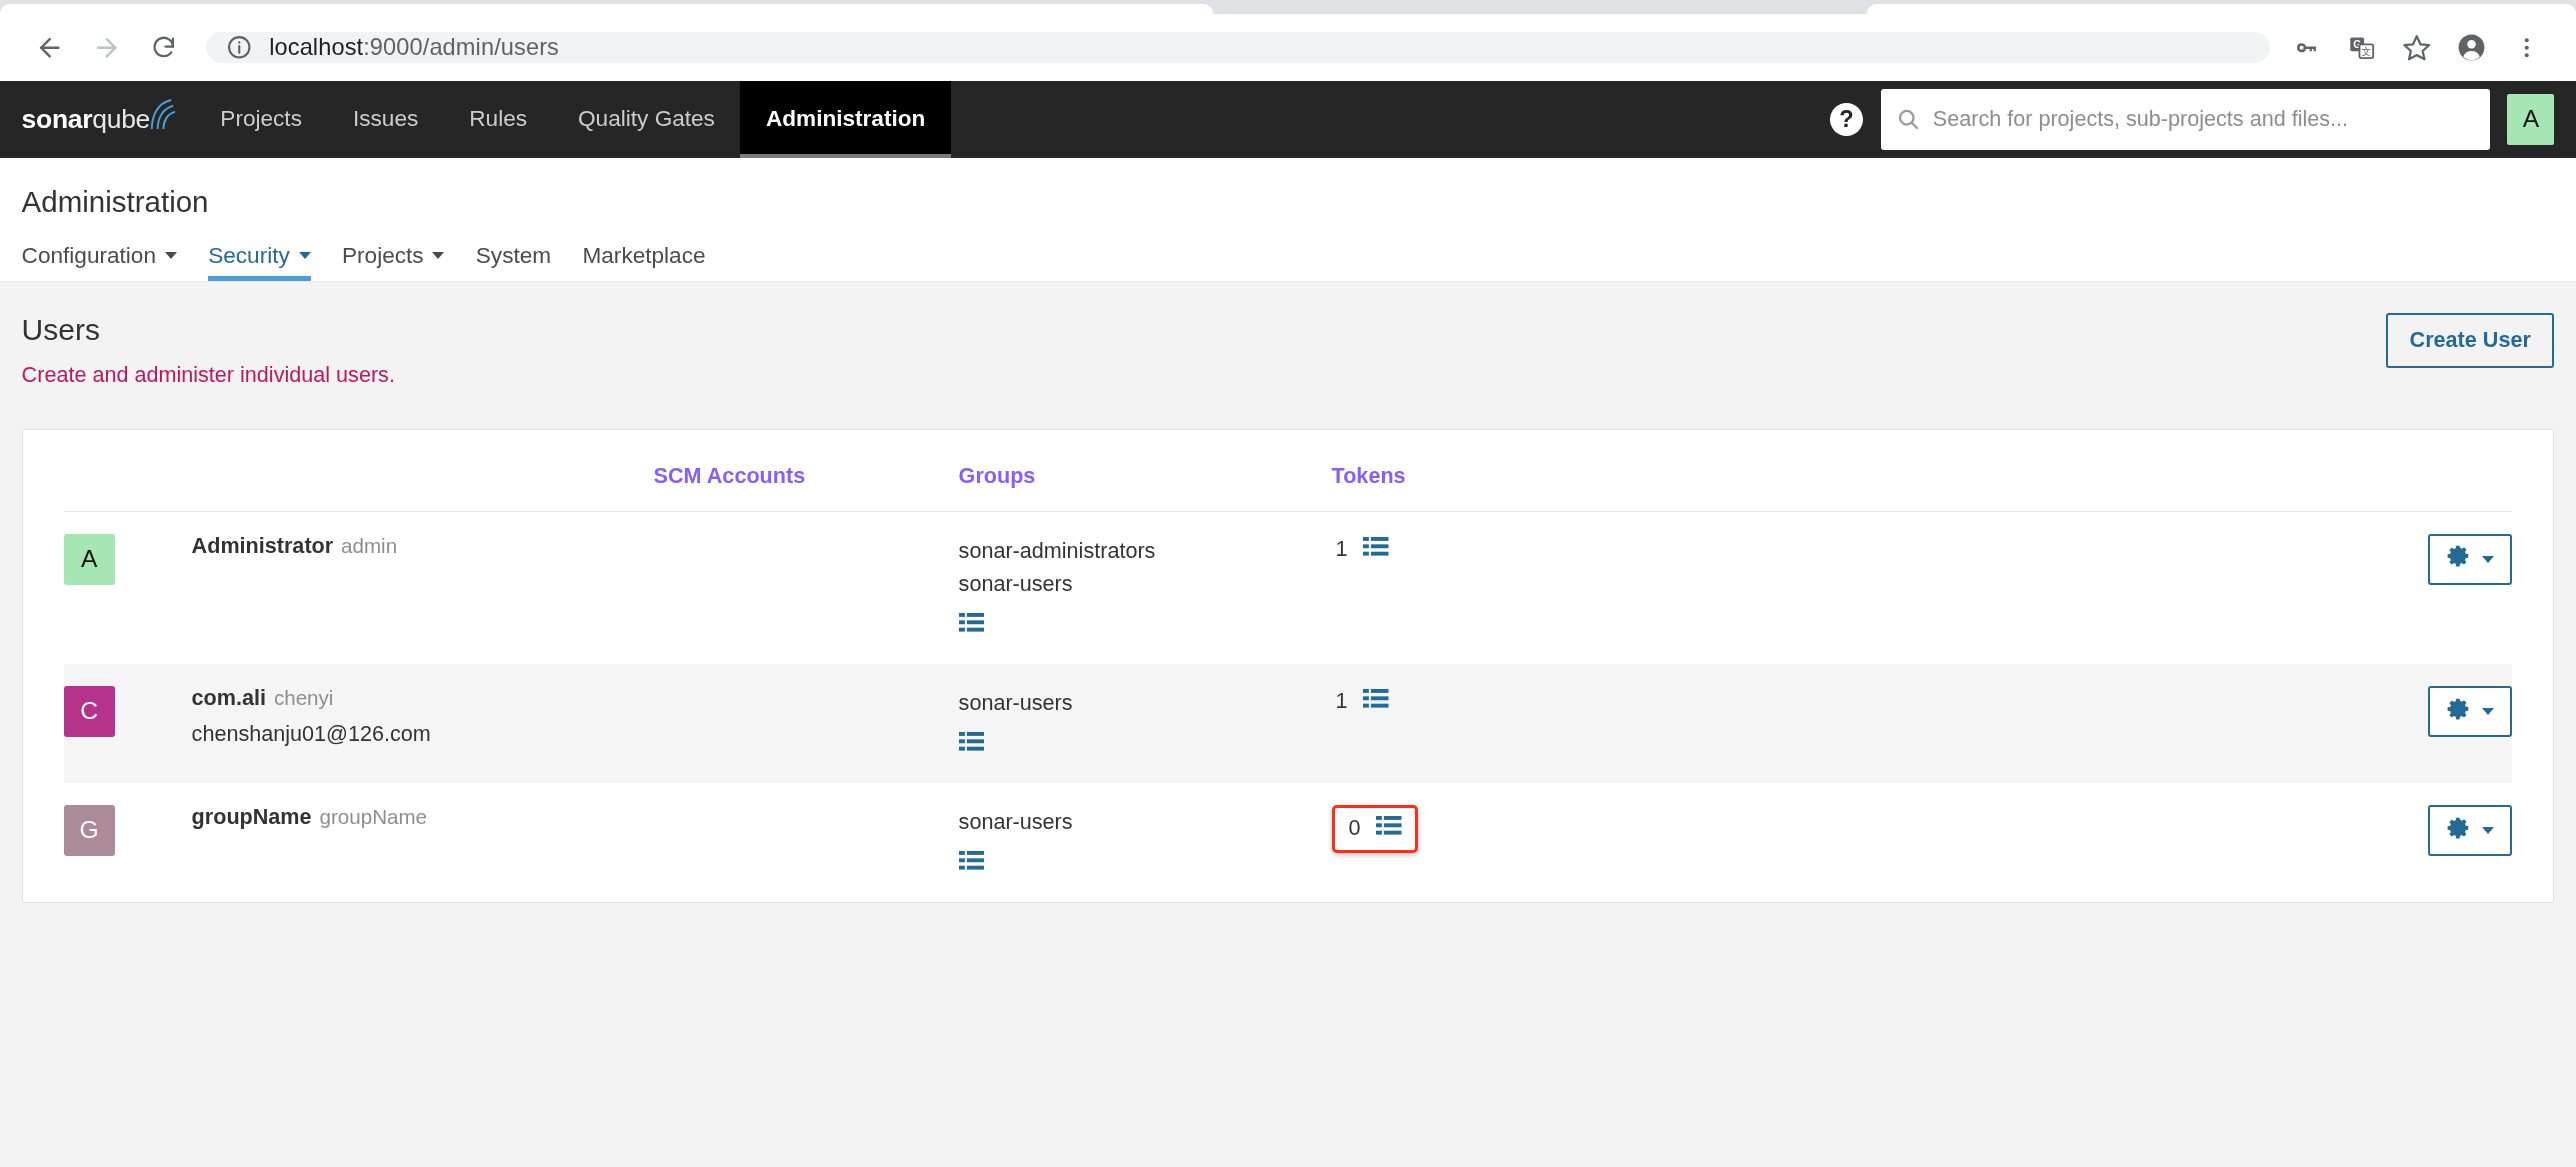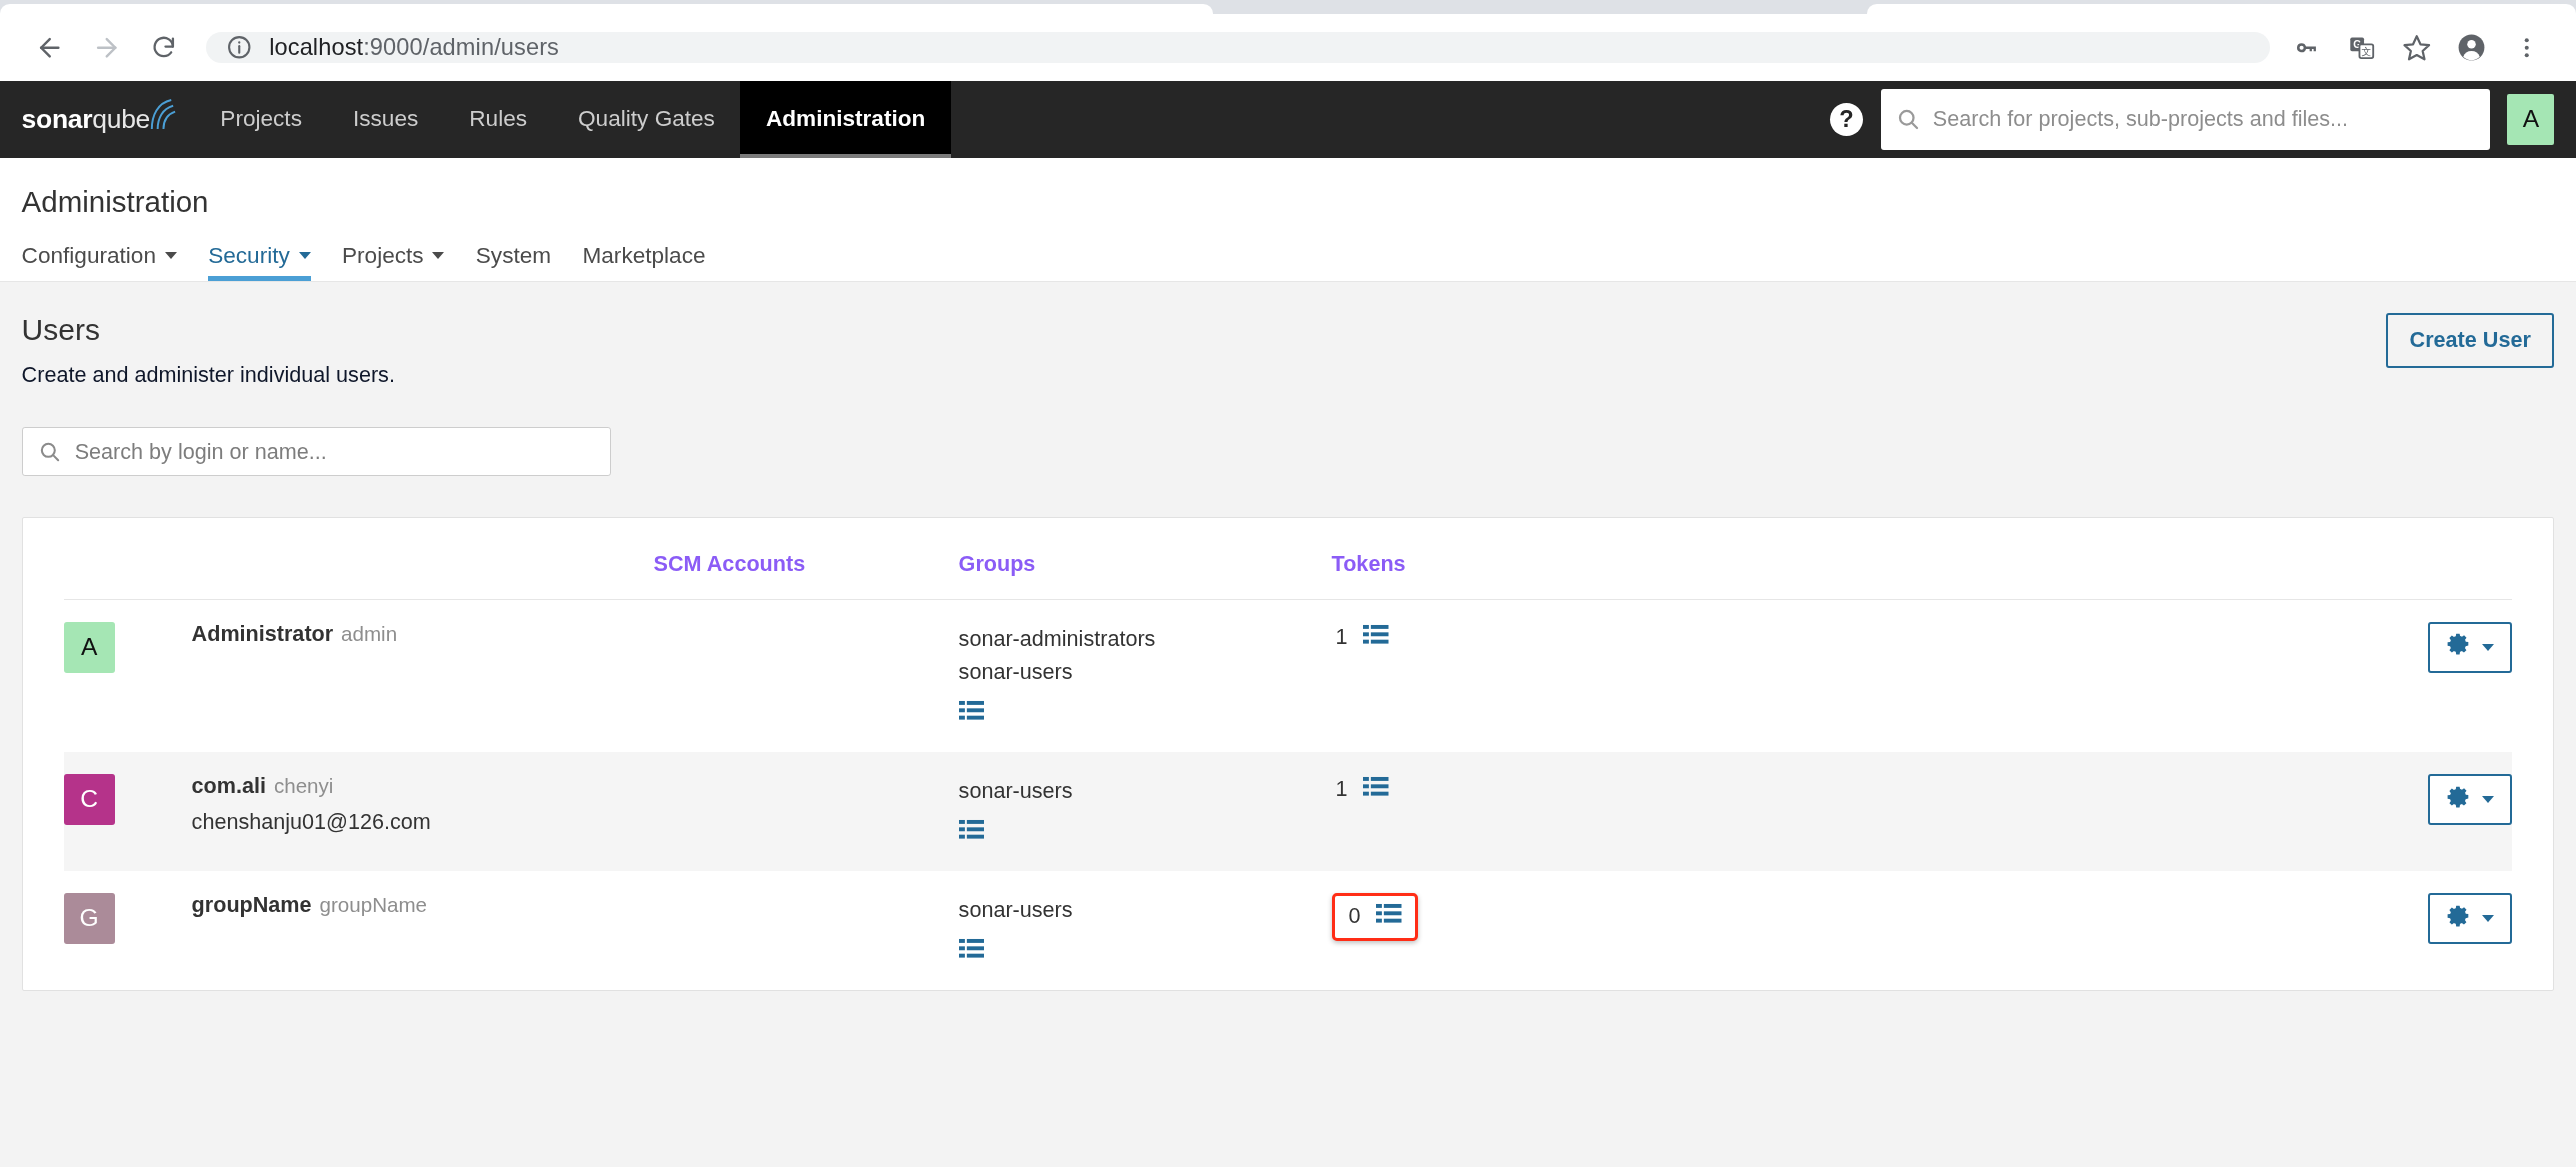--- a/index.html
+++ b/index.html
@@ -226,21 +226,21 @@
     padding-top: 31px;
   }
   #page-head-left { flex: 1 1 auto; }
   #page-title {
     font-size: 30px;
     color: #333;
     font-weight: 400;
   }
   #page-subtitle {
     font-size: 21.6px;
-    color: #0f172a;
+    color: #be185d;
     margin-top: 15.7px;
   }
   #create-user-btn {
     background: #f3f3f3;
     border: 2px solid #236a97;
     color: #236a97;
     font-size: 21.6px;
     font-weight: 700;
     border-radius: 2.9px;
     padding: 12.8px 21.6px;
@@ -494,29 +494,20 @@
 <div id="page-body">
 
   <div id="page-head">
     <div id="page-head-left">
       <div id="page-title">Users</div>
       <div id="page-subtitle">Create and administer individual users.</div>
     </div>
     <button id="create-user-btn">Create User</button>
   </div>
 
-  <div id="users-search-box">
-    <span class="s-ic">
-      <svg width="23.6" height="23.6" viewBox="0 0 24 24" fill="none" stroke="currentColor" stroke-width="2.1" stroke-linecap="round">
-          <circle cx="10.5" cy="10.5" r="6.6"></circle>
-          <line x1="15.4" y1="15.4" x2="20.5" y2="20.5"></line>
-        </svg>
-    </span>
-    <span id="users-search-text">Search by login or name...</span>
-  </div>
 
   <div id="users-panel">
     <table class="users-table">
       <colgroup>
         <col class="c-avatar">
           <col class="c-name">
           <col class="c-scm">
           <col class="c-groups">
           <col class="c-tokens">
           <col class="c-actions">

